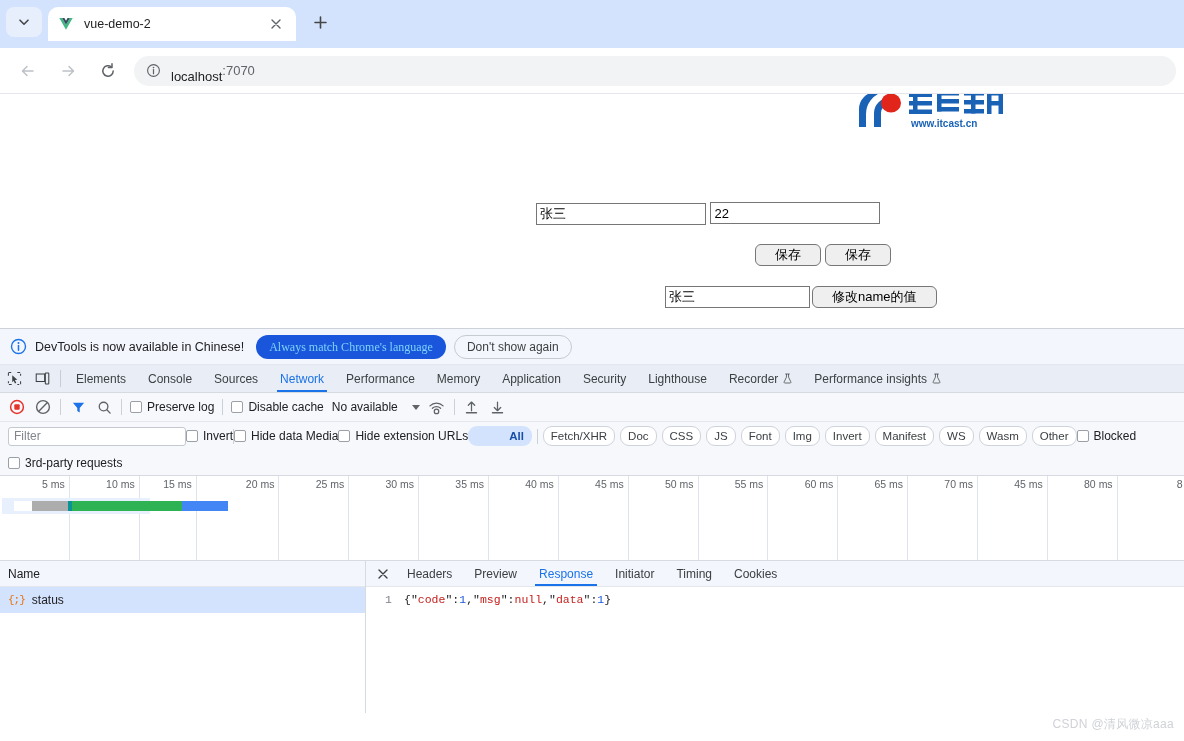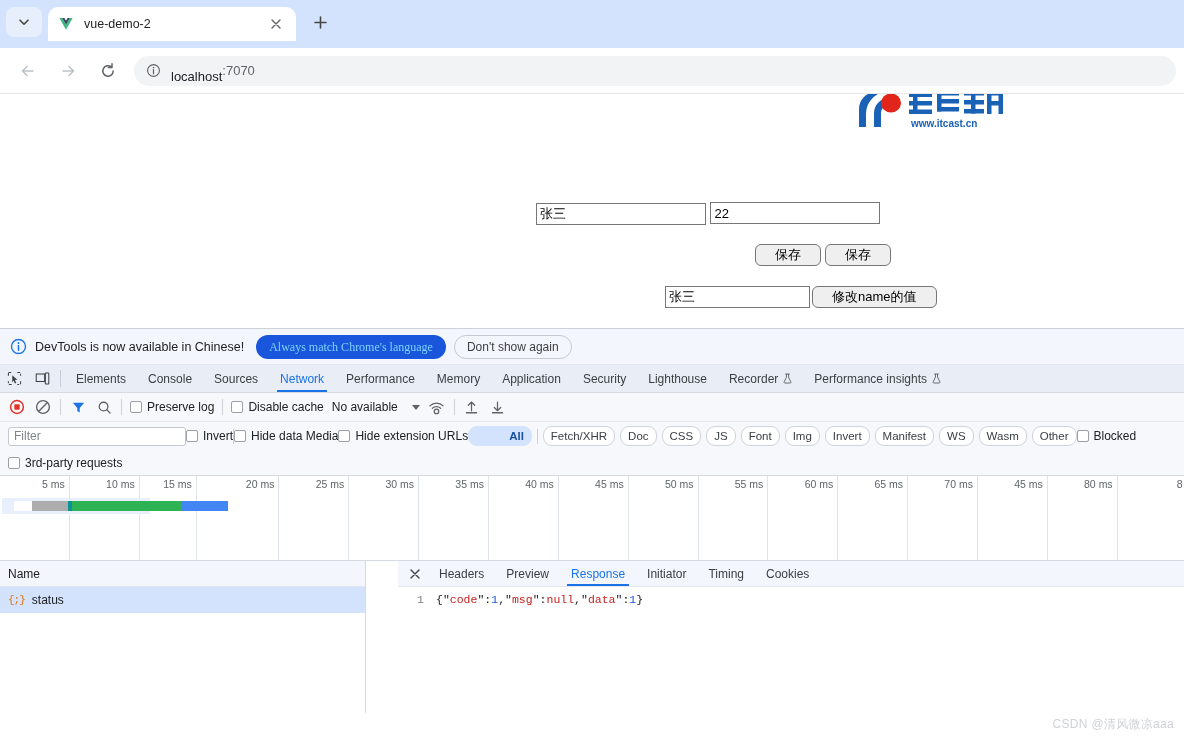--- a/index.html
+++ b/index.html
@@ -274,21 +274,21 @@
     height:10px;
     display:flex;
   }
   .seg-white { width:18px; background:#ffffff; }
   .seg-gray  { width:36px; background:#adadad; }
   .seg-teal  { width:4px;  background:#0a9396; }
   .seg-green { width:110px;background:#2eb354; }
   .seg-blue  { width:46px; background:#4285f4; }
 
   
-  .dt-split { display:flex; height:152px;gap:32px; }
+  .dt-split { display:flex; height:152px; }
   .req-list {
     width:366px;
     border-right:1px solid #d5dae3;
     background:#fff;
     display:flex; flex-direction:column;
   }
   .req-head {
     height:26px;
     background:#f3f6fc;
     display:flex; align-items:center;

